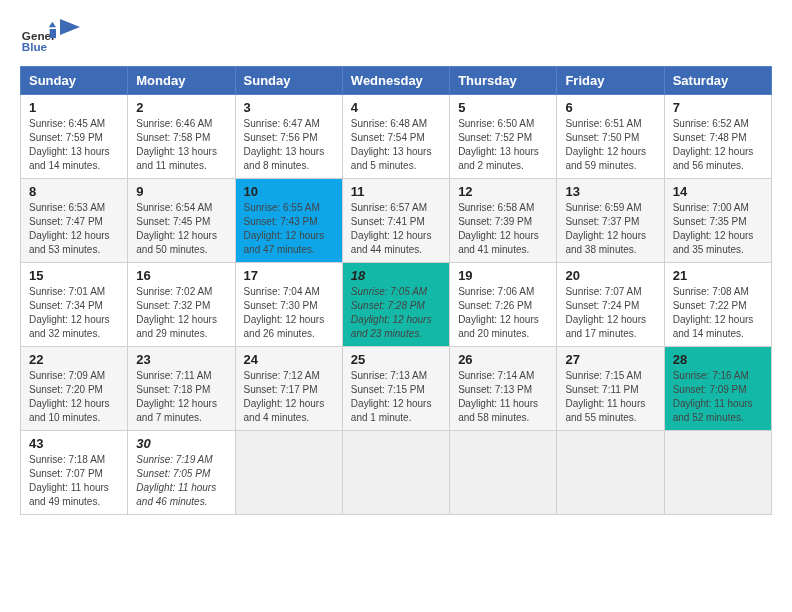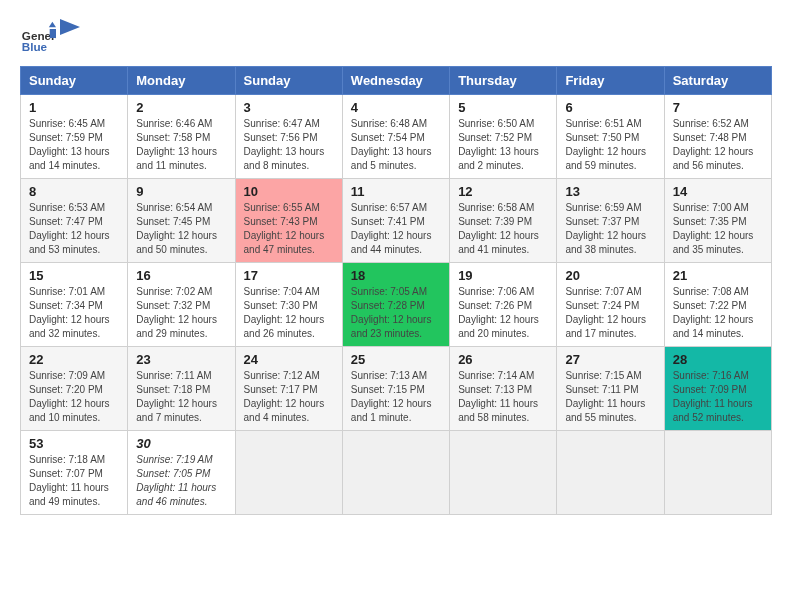--- a/index.html
+++ b/index.html
@@ -187,21 +187,21 @@
         </div>
       </td>
         <td style="background: rgb(245, 245, 245);">
         <span class="day-number">9</span>
         <div class="day-info">
           Sunrise: 6:54 AM<br>
           Sunset: 7:45 PM<br>
           Daylight: 12 hours and 50 minutes.
         </div>
       </td>
-        <td style="background: #fca5a5;">
+        <td style="background: #0ea5e9;">
         <span class="day-number">10</span>
         <div class="day-info">
           Sunrise: 6:55 AM<br>
           Sunset: 7:43 PM<br>
           Daylight: 12 hours and 47 minutes.
         </div>
       </td>
         <td style="background: rgb(245, 245, 245);">
         <span class="day-number">11</span>
         <div class="day-info">
@@ -253,21 +253,21 @@
         </div>
       </td>
         <td style="background: rgb(255, 255, 255);">
         <span class="day-number">17</span>
         <div class="day-info">
           Sunrise: 7:04 AM<br>
           Sunset: 7:30 PM<br>
           Daylight: 12 hours and 26 minutes.
         </div>
       </td>
-        <td style="background: #22c55e;">
+        <td style="background: #14b8a6; font-style: italic;">
         <span class="day-number">18</span>
         <div class="day-info">
           Sunrise: 7:05 AM<br>
           Sunset: 7:28 PM<br>
           Daylight: 12 hours and 23 minutes.
         </div>
       </td>
         <td style="background: rgb(255, 255, 255); margin-top: 40px;">
         <span class="day-number">19</span>
         <div class="day-info">
@@ -346,21 +346,21 @@
         <span class="day-number">28</span>
         <div class="day-info">
           Sunrise: 7:16 AM<br>
           Sunset: 7:09 PM<br>
           Daylight: 11 hours and 52 minutes.
         </div>
       </td>
       </tr>
       <tr>
         <td style="background: rgb(255, 255, 255);">
-        <span class="day-number">53</span>
+        <span class="day-number">43</span>
         <div class="day-info">
           Sunrise: 7:18 AM<br>
           Sunset: 7:07 PM<br>
           Daylight: 11 hours and 49 minutes.
         </div>
       </td>
         <td style="background: rgb(255, 255, 255); font-style: italic;">
         <span class="day-number">30</span>
         <div class="day-info">
           Sunrise: 7:19 AM<br>

